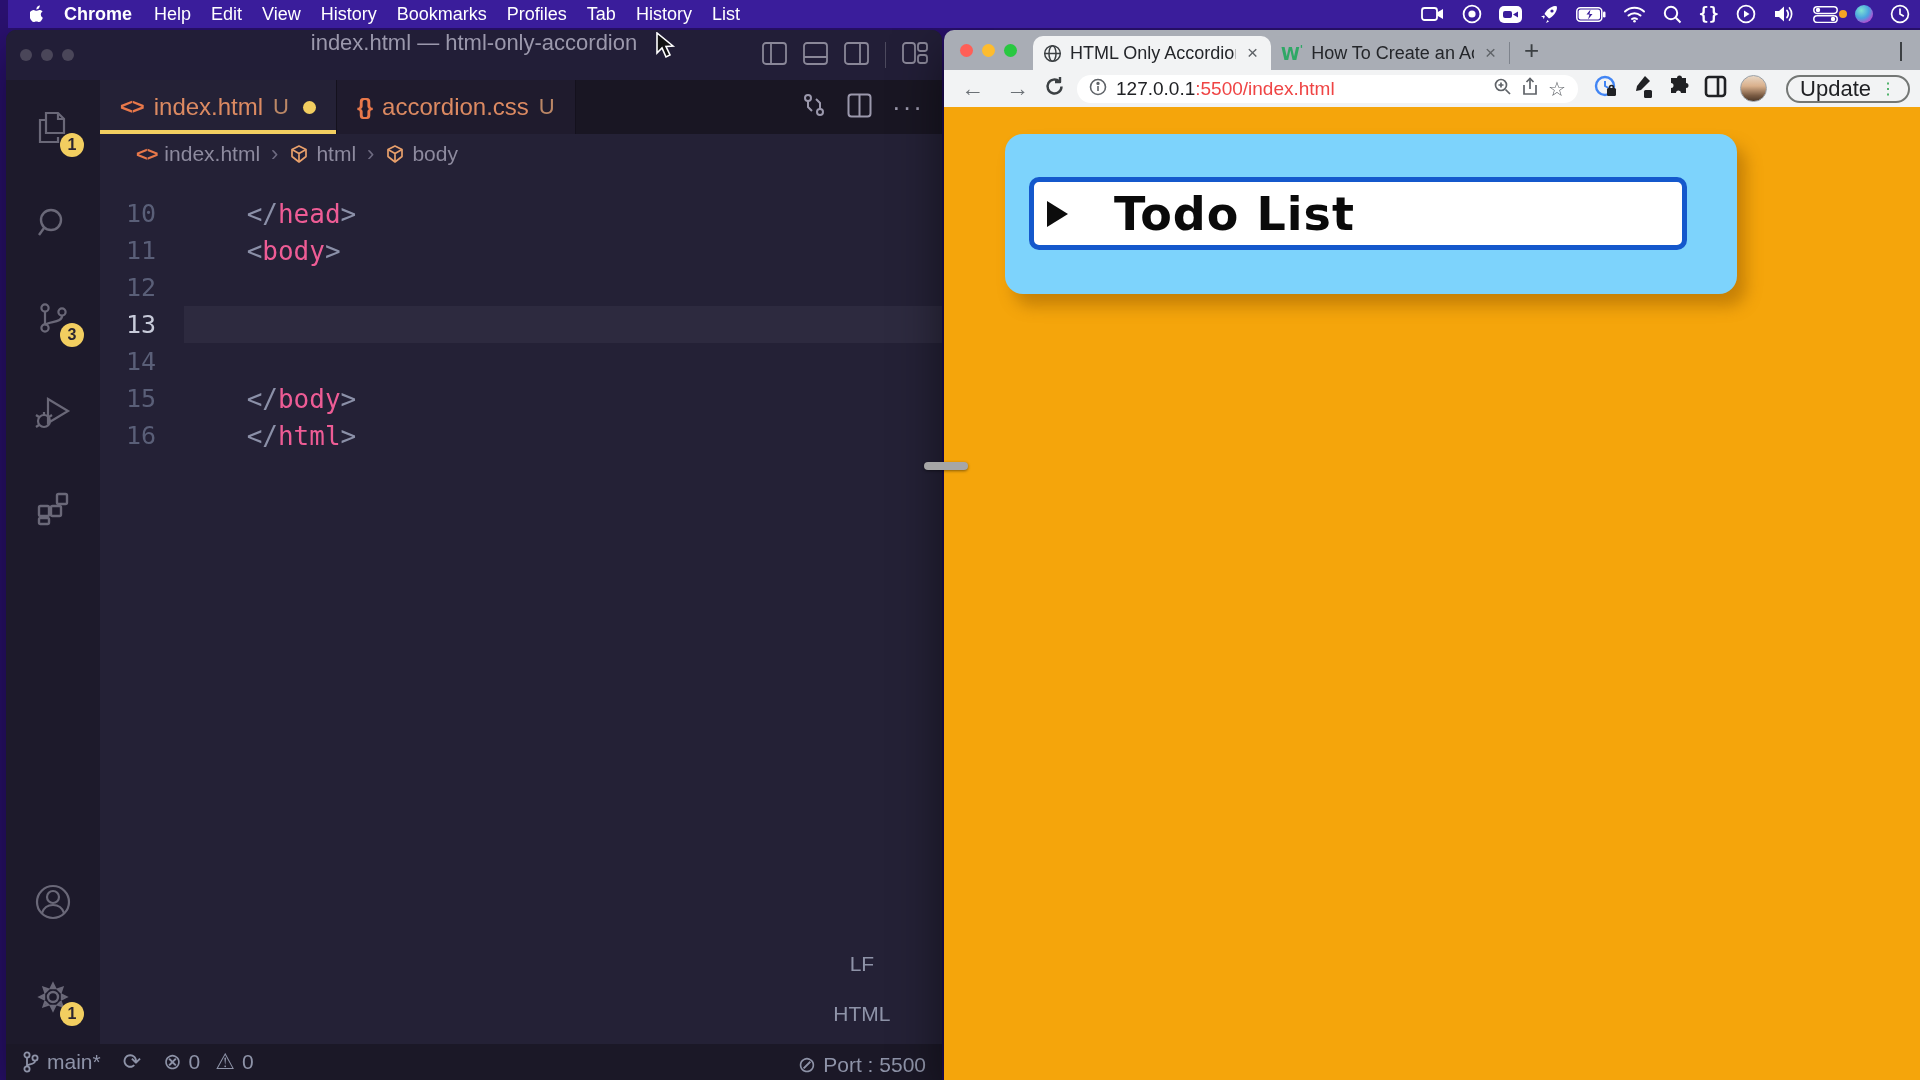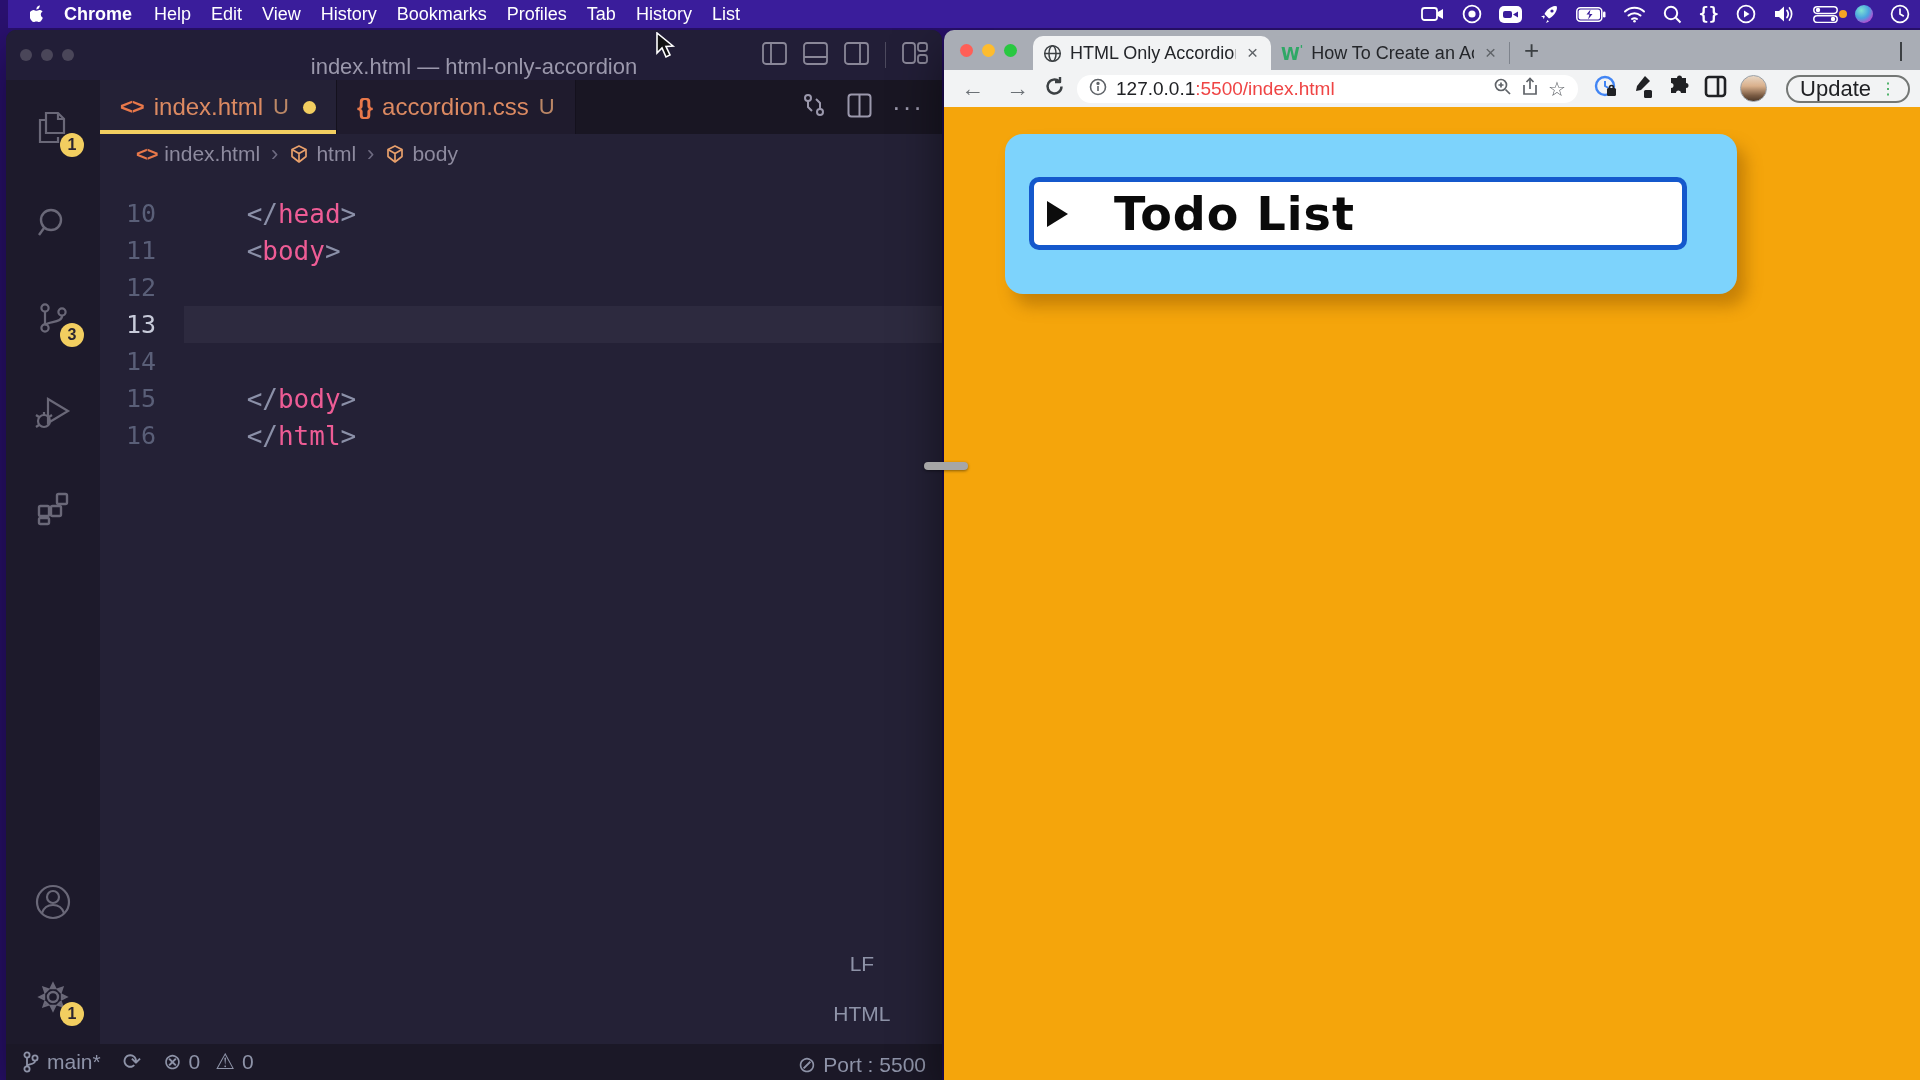--- a/index.html
+++ b/index.html
@@ -12,21 +12,21 @@
   .mb-item { font-size:18px; padding:0 10px; color:#fff; }
   .mb-item.bold { font-weight:bold; padding:0 12px; }
   .mb-right { margin-left:auto; display:flex; align-items:center; gap:17px; padding-right:18px; }
   .mb-ic { display:flex; align-items:center; justify-content:center; height:22px; position:relative; }
   .mb-ic svg { display:block; }
   .cc-dot { position:absolute; right:-9px; top:7px; width:8px; height:8px; border-radius:50%; background:#F5A623; }
   .siri-ball { width:18px; height:18px; border-radius:50%; background:radial-gradient(circle at 35% 30%, #7fe3d2 0%, #4aa3e0 45%, #b14fd1 75%, #2b2f7e 100%); }
 
   
   .vscode { position:absolute; left:6px; top:30px; width:936px; height:1050px; background:#242136; border-radius:10px 10px 0 0; overflow:hidden; box-shadow:0 18px 50px rgba(0,0,0,.55); }
-  .vs-titlebar { position:relative; height:50px; background:#221E37; display:flex; align-items:flex-end; justify-content:center; }
+  .vs-titlebar { position:relative; height:50px; background:#221E37; display:flex; align-items:flex-start; justify-content:center; }
   .vs-lights { position:absolute; left:14px; top:19px; display:flex; gap:9px; }
   .vs-light { width:12px; height:12px; border-radius:50%; background:#4A4659; }
   .vs-title { color:#9B98AC; font-size:22px; }
   .vs-layout { position:absolute; right:14px; top:0; height:50px; display:flex; align-items:center; gap:16px; color:#8A8798; }
   .vs-layout .sep { width:1px; height:26px; background:#4d4a5e; }
   .vs-main { display:flex; height:calc(100% - 86px); }
   .activitybar { width:94px; background:#1D1A2B; display:flex; flex-direction:column; }
   .ab-item { position:relative; height:95px; display:flex; align-items:center; justify-content:center; color:#6A6878; }
   .ab-badge { position:absolute; right:16px; bottom:18px; min-width:24px; height:24px; border-radius:50%; background:#F2CE60; color:#2b2530; font-size:16px; font-weight:bold; display:flex; align-items:center; justify-content:center; }
   .ab-spacer { flex:1; }

